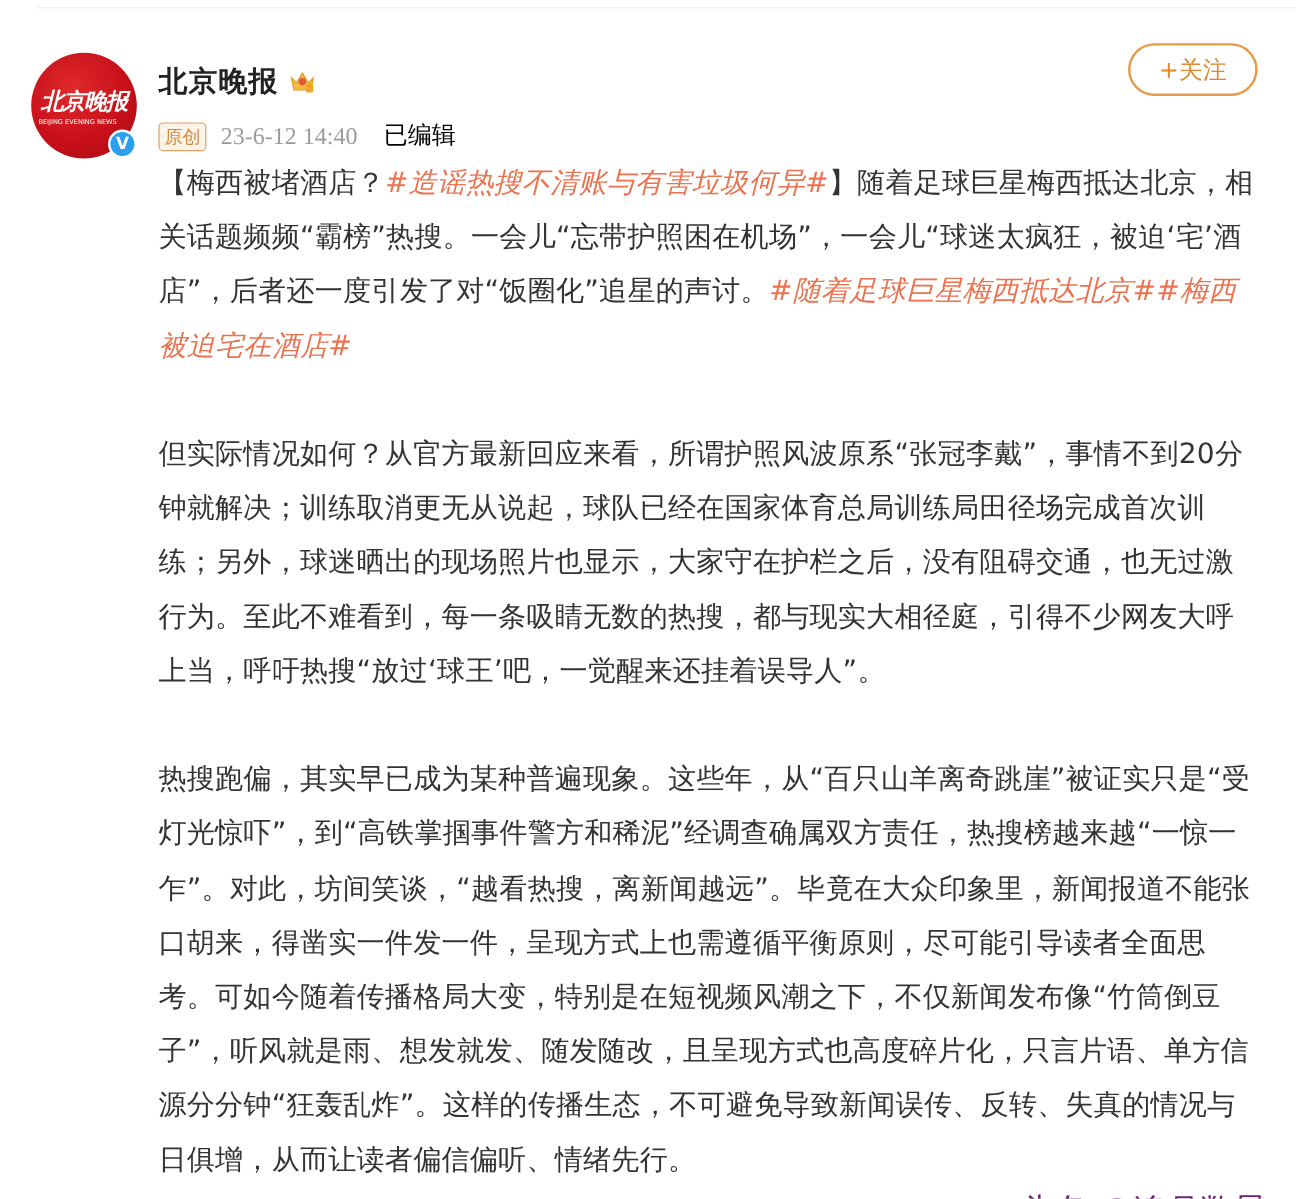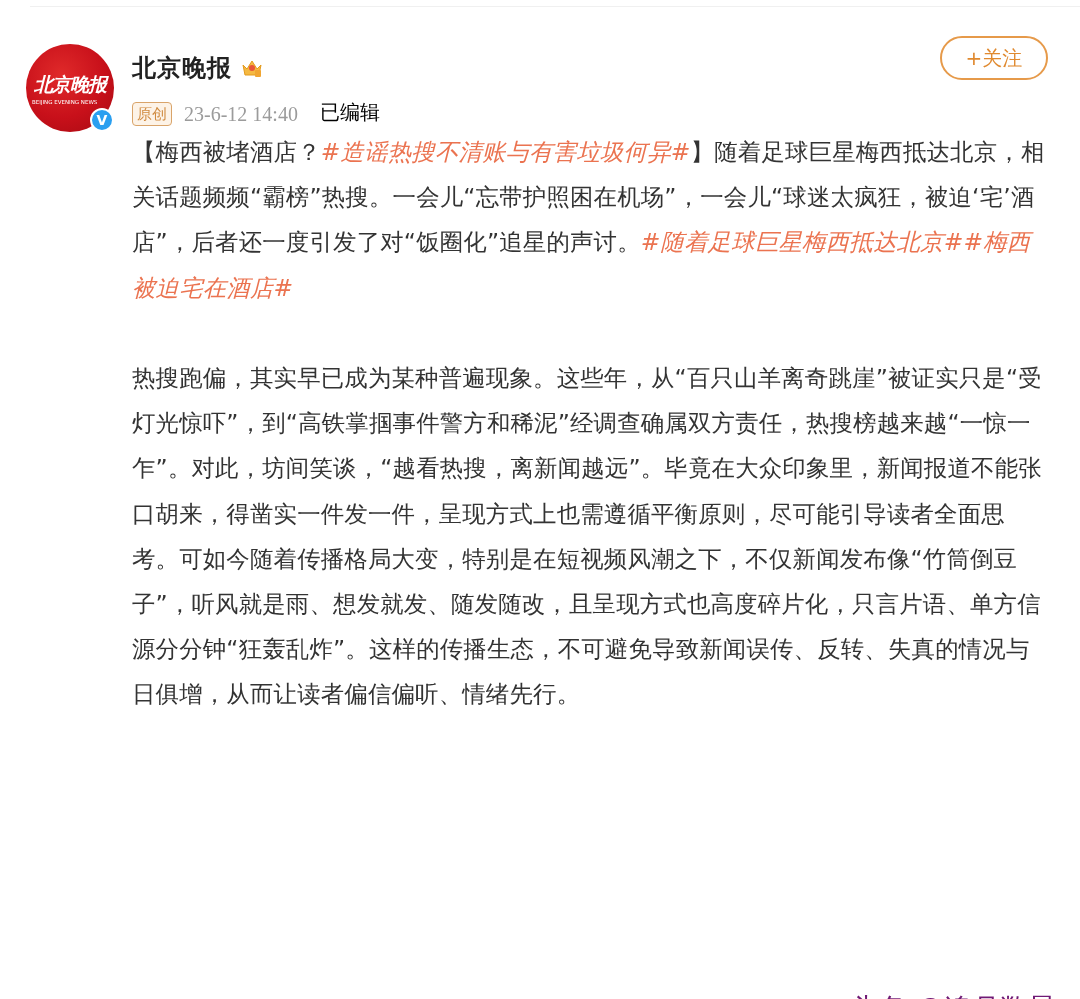--- a/index.html
+++ b/index.html
@@ -85,16 +85,17 @@
     <span class="orig-badge">原创</span>
     <span class="time">23-6-12 14:40</span>
     <span class="edited">已编辑</span>
   </div>
 </div>
 
 <div class="follow-btn">+关注</div>
 
 <div class="content">
   <p class="para"><span>【梅西被堵酒店？</span><span class="tag">#造谣热搜不清账与有害垃圾何异#</span><span>】随着足球巨星梅西抵达北京，相关话题频频“霸榜”热搜。一会儿“忘带护照困在机场”，一会儿“球迷太疯狂，被迫‘宅’酒店”，后者还一度引发了对“饭圈化”追星的声讨。</span><span class="tag">#随着足球巨星梅西抵达北京#</span><span class="tag">#梅西被迫宅在酒店#</span></p>
+  <p class="para"><span>但实际情况如何？从官方最新回应来看，所谓护照风波原系“张冠李戴”，事情不到20分钟就解决；训练取消更无从说起，球队已经在国家体育总局训练局田径场完成首次训练；另外，球迷晒出的现场照片也显示，大家守在护栏之后，没有阻碍交通，也无过激行为。至此不难看到，每一条吸睛无数的热搜，都与现实大相径庭，引得不少网友大呼上当，呼吁热搜“放过‘球王’吧，一觉醒来还挂着误导人”。</span></p>
   <p class="para"><span>热搜跑偏，其实早已成为某种普遍现象。这些年，从“百只山羊离奇跳崖”被证实只是“受灯光惊吓”，到“高铁掌掴事件警方和稀泥”经调查确属双方责任，热搜榜越来越“一惊一乍”。对此，坊间笑谈，“越看热搜，离新闻越远”。毕竟在大众印象里，新闻报道不能张口胡来，得凿实一件发一件，呈现方式上也需遵循平衡原则，尽可能引导读者全面思考。可如今随着传播格局大变，特别是在短视频风潮之下，不仅新闻发布像“竹筒倒豆子”，听风就是雨、想发就发、随发随改，且呈现方式也高度碎片化，只言片语、单方信源分分钟“狂轰乱炸”。这样的传播生态，不可避免导致新闻误传、反转、失真的情况与日俱增，从而让读者偏信偏听、情绪先行。</span></p>
 </div>
 
 <div class="watermark">头条 @追月数星</div>
 
 </body></html>

